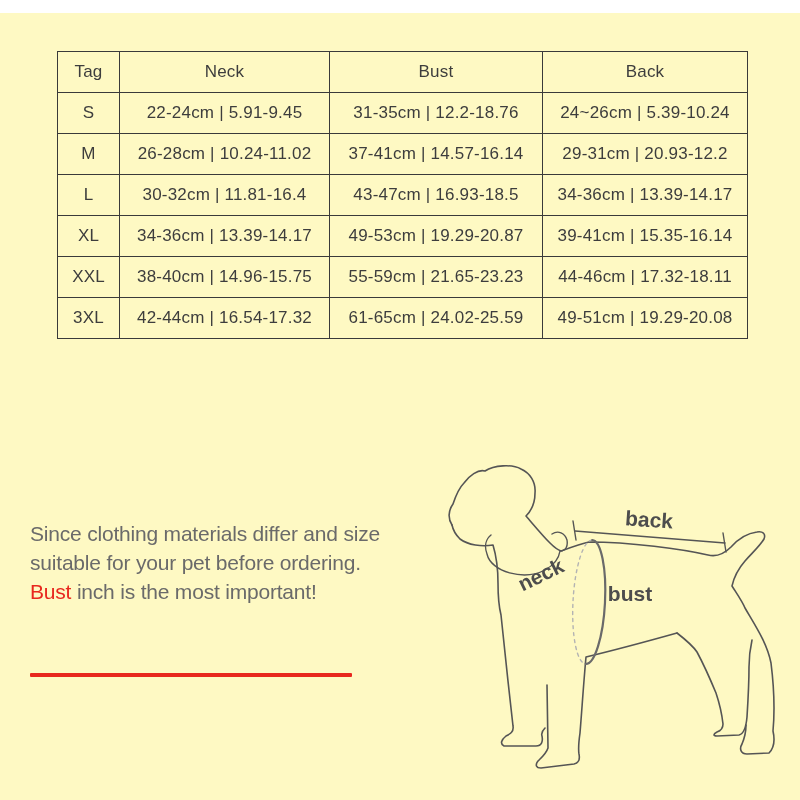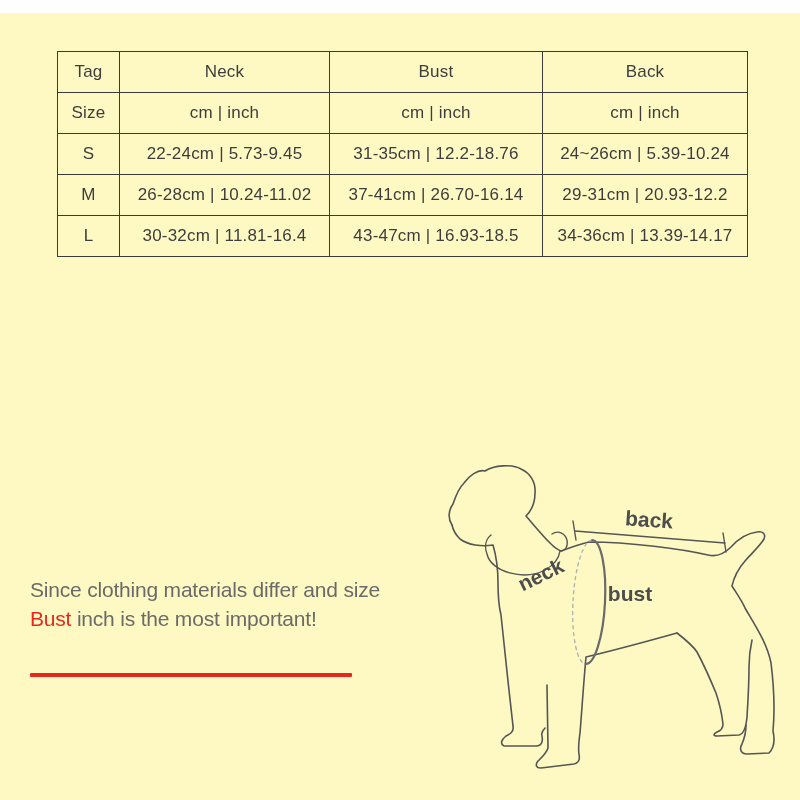--- a/index.html
+++ b/index.html
@@ -10,21 +10,21 @@
   
   .size-table-wrap{position:absolute;left:57px;top:38px;}
   table.size-table{border-collapse:collapse;table-layout:fixed;width:690px;}
   table.size-table td{
     border:1.5px solid #3a3a3a;height:40px;padding:0;
     text-align:center;vertical-align:middle;
     font-size:17px;color:#3d3d3d;letter-spacing:0.2px;white-space:nowrap;
   }
   
   .note{
-    position:absolute;left:30px;top:562px;width:400px;
+    position:absolute;left:30px;top:506px;width:400px;
     font-size:21px;line-height:29px;color:#6a6a6a;
     letter-spacing:-0.2px;white-space:nowrap;
   }
   .note .red{color:#e8281e;}
   .red-underline{
     position:absolute;left:30px;top:660px;width:322px;height:4px;
     background:#e8281e;border-radius:1px;
   }
   
   .dog-svg{position:absolute;left:390px;top:430px;}
@@ -52,49 +52,62 @@
           <col style="width:205px">
       </colgroup>
       <tbody>
         <tr>
           <td>Tag</td>
           <td>Neck</td>
           <td>Bust</td>
           <td>Back</td>
         </tr>
         <tr>
-          <td>Size</td>
-          <td>cm | inch</td>
-          <td>cm | inch</td>
-          <td>cm | inch</td>
-        </tr>
-        <tr>
           <td>S</td>
-          <td>22-24cm | 5.73-9.45</td>
+          <td>22-24cm | 5.91-9.45</td>
           <td>31-35cm | 12.2-18.76</td>
           <td>24~26cm | 5.39-10.24</td>
         </tr>
         <tr>
           <td>M</td>
           <td>26-28cm | 10.24-11.02</td>
-          <td>37-41cm | 26.70-16.14</td>
+          <td>37-41cm | 14.57-16.14</td>
           <td>29-31cm | 20.93-12.2</td>
         </tr>
         <tr>
           <td>L</td>
           <td>30-32cm | 11.81-16.4</td>
           <td>43-47cm | 16.93-18.5</td>
           <td>34-36cm | 13.39-14.17</td>
         </tr>
+        <tr>
+          <td>XL</td>
+          <td>34-36cm | 13.39-14.17</td>
+          <td>49-53cm | 19.29-20.87</td>
+          <td>39-41cm | 15.35-16.14</td>
+        </tr>
+        <tr>
+          <td>XXL</td>
+          <td>38-40cm | 14.96-15.75</td>
+          <td>55-59cm | 21.65-23.23</td>
+          <td>44-46cm | 17.32-18.11</td>
+        </tr>
+        <tr>
+          <td>3XL</td>
+          <td>42-44cm | 16.54-17.32</td>
+          <td>61-65cm | 24.02-25.59</td>
+          <td>49-51cm | 19.29-20.08</td>
+        </tr>
       </tbody>
     </table>
   </div>
 
   <div class="note">
     <div>Since clothing materials differ and size</div>
+    <div>suitable for your pet before ordering.</div>
     <div>
       <span class="red">Bust</span>
       <span>inch is the most important!</span>
     </div>
   </div>
   <div class="red-underline"></div>
 
   <svg class="dog-svg" width="400" height="370" viewBox="0 0 400 370" xmlns="http://www.w3.org/2000/svg">
 
     <path class="thin" d="M 101,92 C 96,96 94,103 97,111 C 101,129 134,138 155,127

